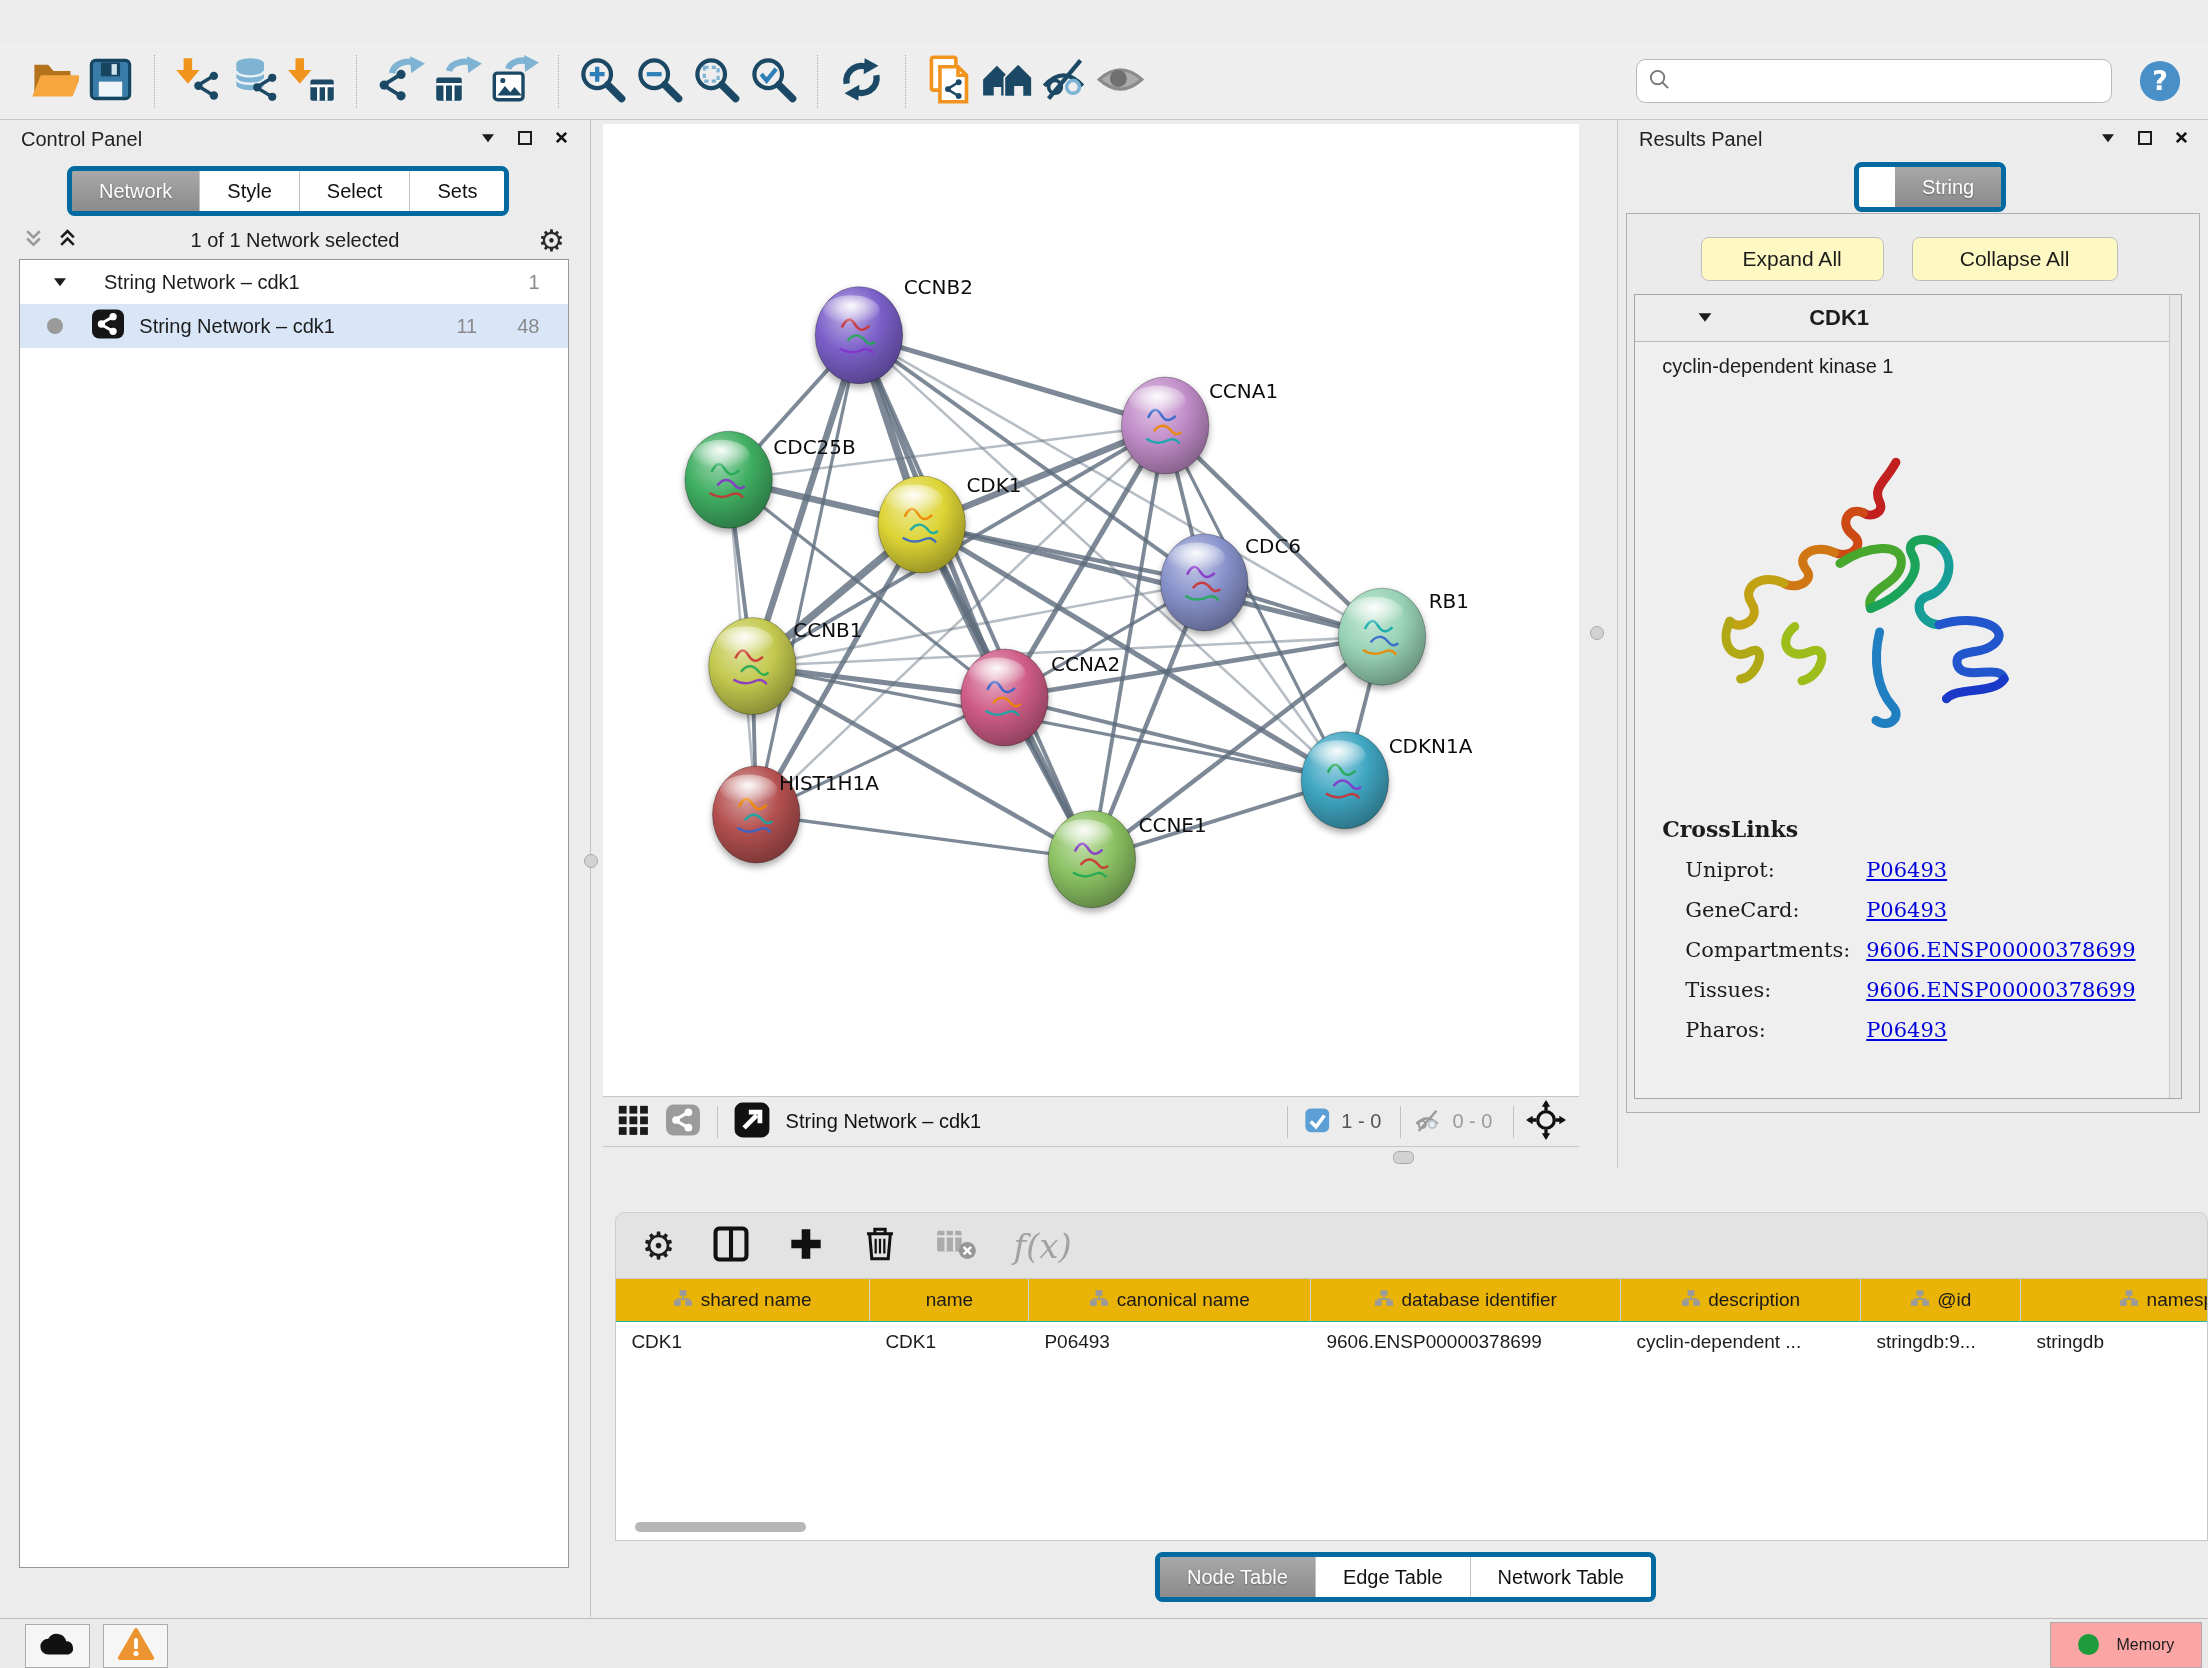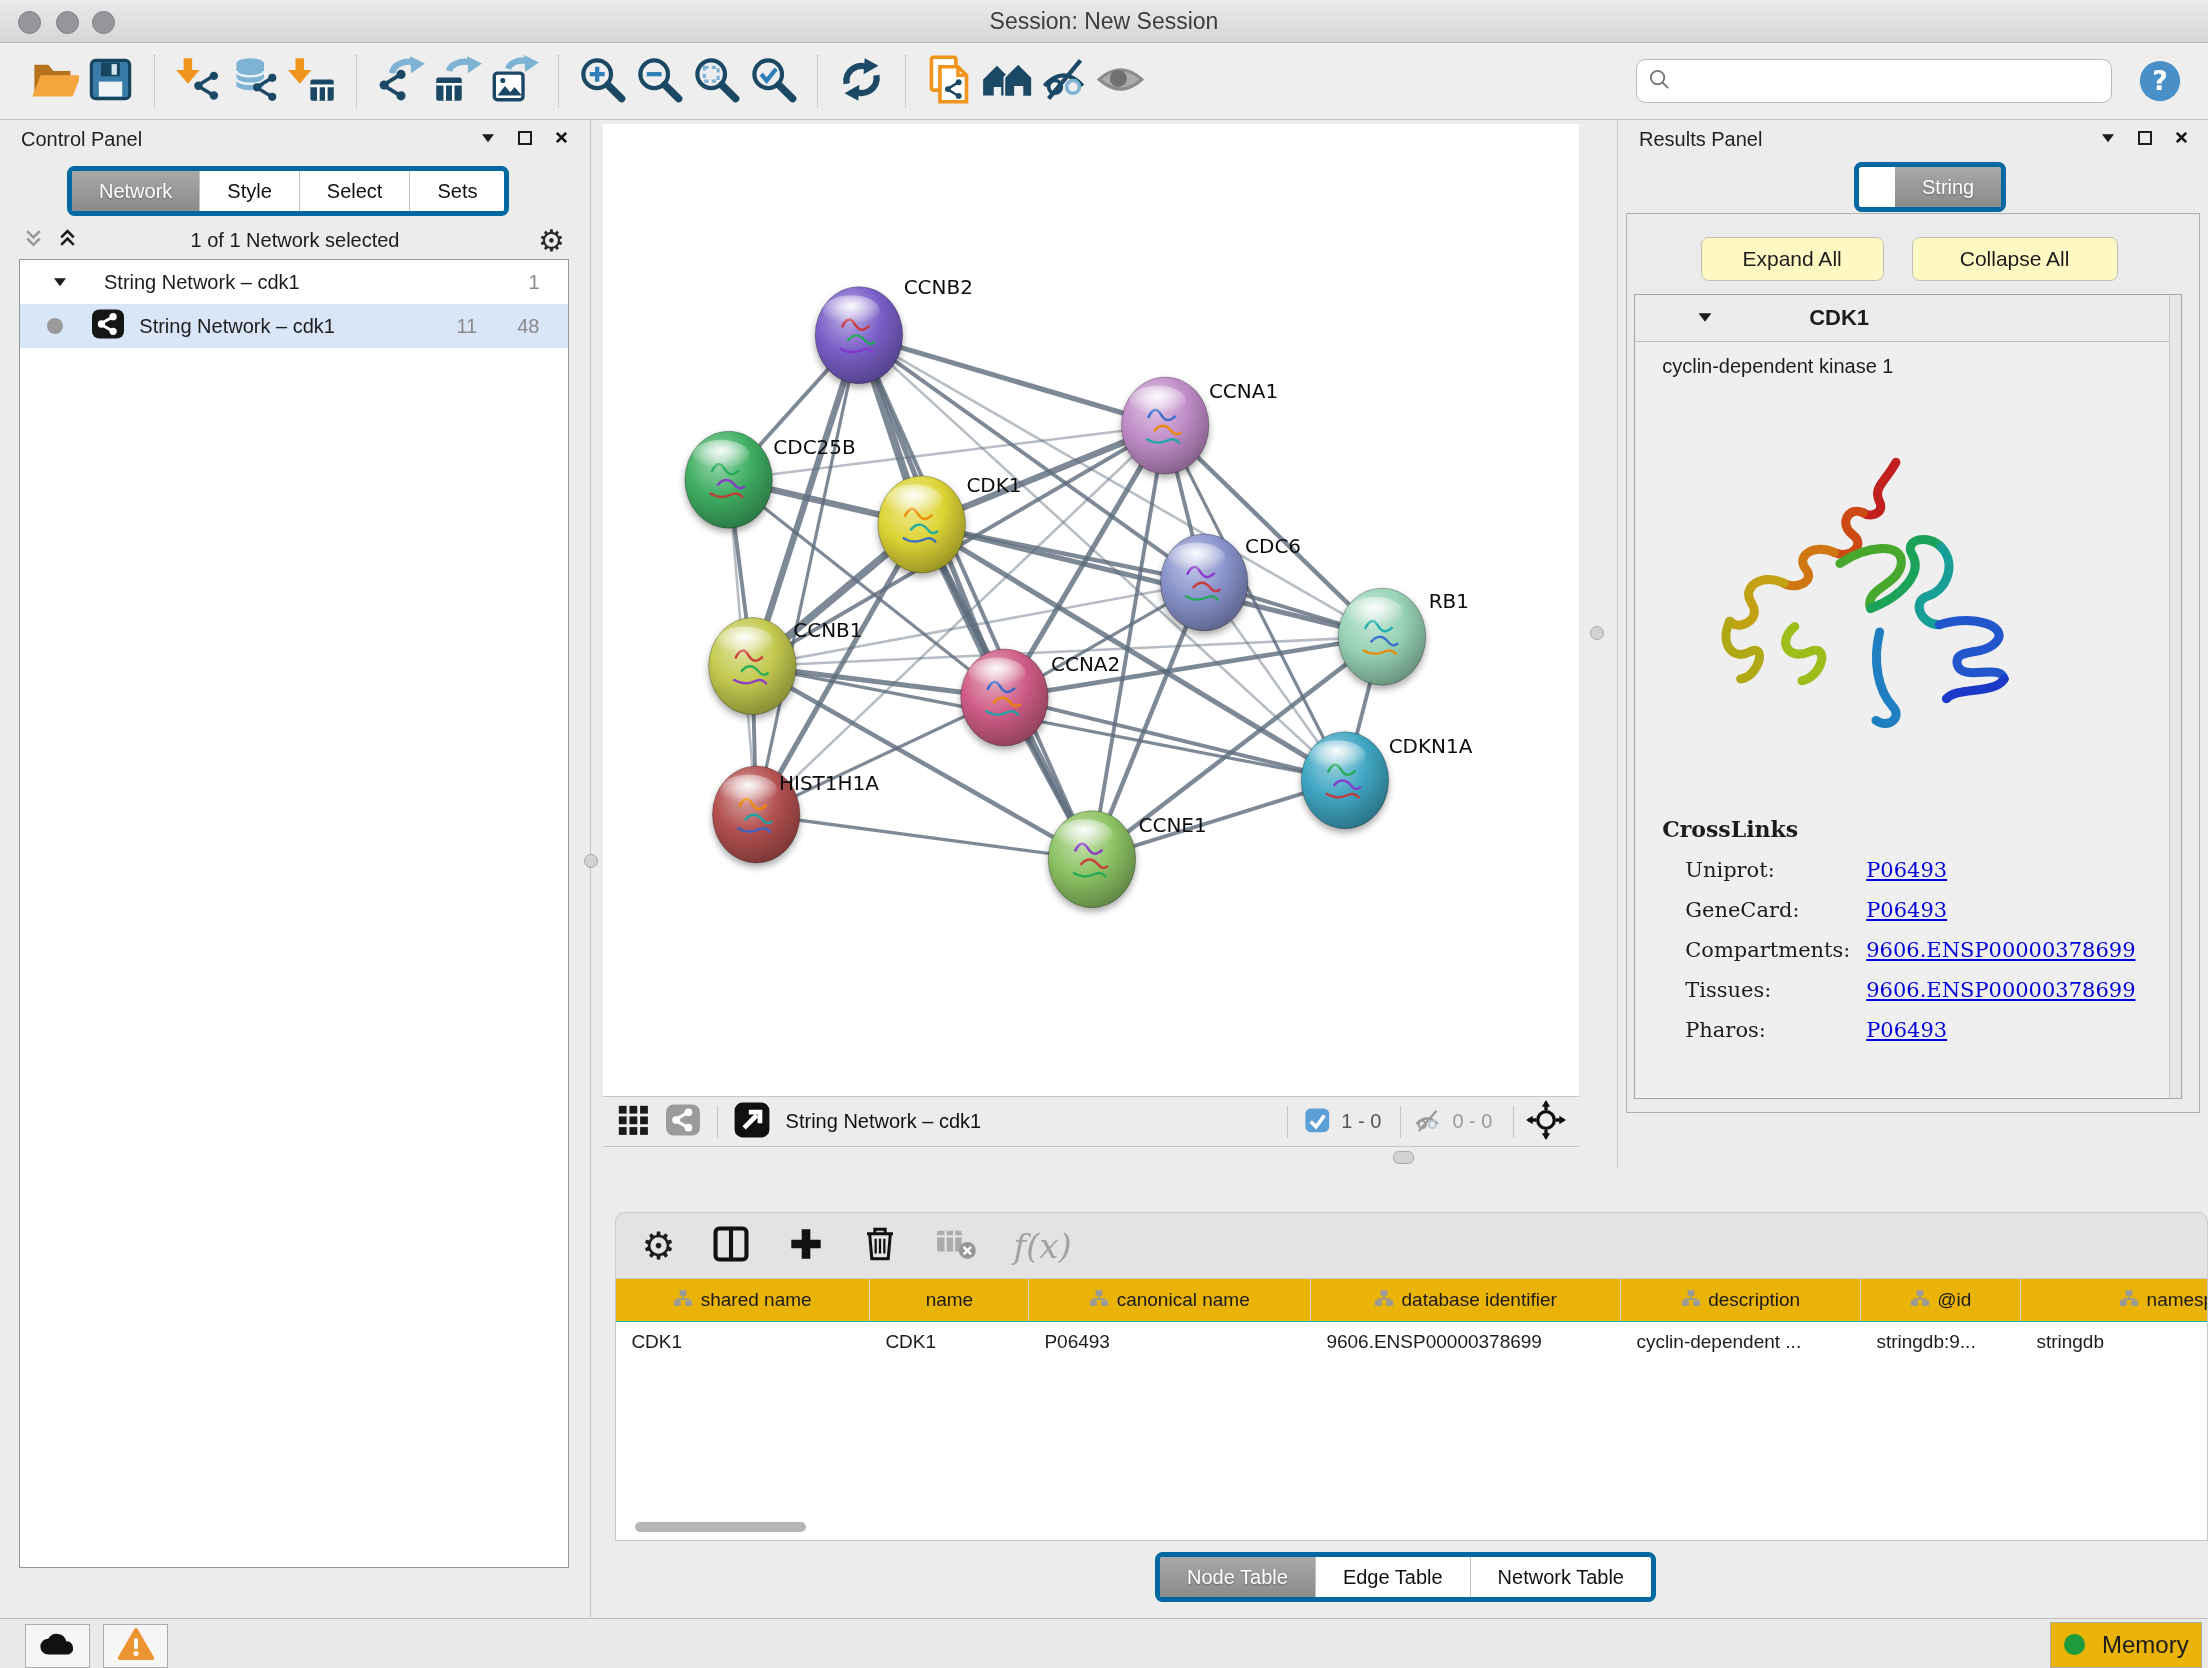--- a/index.html
+++ b/index.html
@@ -82,37 +82,31 @@
     border-right:1px solid #d4d4d4;box-sizing:border-box;flex:none;overflow:hidden;white-space:nowrap;}
   #tp-row{display:flex;height:40px;}
   .td{display:flex;align-items:center;padding-left:15px;font-size:19px;box-sizing:border-box;
     flex:none;overflow:hidden;white-space:nowrap;}
   #tp-hscroll{position:absolute;left:19px;bottom:7.6px;width:171px;height:10.5px;border-radius:5.7px;background:#b6b6b6;}
   #tp-tabs{position:absolute;left:0;width:100%;top:384px;display:flex;justify-content:center;}
   
   #statusbar{left:0;top:1618px;width:2208px;height:50px;background:#eaeaea;border-top:1px solid #bcbcbc;}
   .sb-btn{position:absolute;top:4.8px;width:63px;height:42px;background:#f6f6f6;border:1px solid #ababab;
     display:flex;align-items:center;justify-content:center;}
-  #memorybtn{position:absolute;right:5.7px;top:2.9px;width:150px;height:44px;background:#eab308;
-    border:1px solid #ababab;display:flex;align-items:center;justify-content:center;gap:17px;font-size:24px;}
+  #memorybtn{position:absolute;right:5.7px;top:2.9px;width:150px;height:44px;background:#fca5a5;
+    border:1px solid #ababab;display:flex;align-items:center;justify-content:center;gap:17px;font-size:16px;}
   #memdot{width:21px;height:21px;border-radius:50%;background:#1e9b3a;}
   .gutter-dot{position:absolute;width:12.4px;height:12.4px;border-radius:50%;background:#d2d2d2;border:1px solid #a8a8a8;}
   text{font-family:"DejaVu Sans",sans-serif;}
 </style>
 </head>
 <body>
 
 <div id="app">
 
-  <div id="titlebar" class="abs">
-    <div class="tlight" style="left:18px"></div>
-    <div class="tlight" style="left:56px"></div>
-    <div class="tlight" style="left:92px"></div>
-    <div id="wintitle">Session: New Session</div>
-  </div>
 
   <div id="toolbar" class="abs">
       <div class="tbtn">
         <span><svg width="51" height="51" viewBox="0 0 48 48">
             <path d="M6 40 V10 h13 l5 6 h16 v8 H12 Z" fill="#b5721d"></path>
             <path d="M4 40 L12 20 h38 L42 40 Z" fill="#f5a63f"></path>
           </svg></span>
       </div>
       <div class="tbtn">
         <span><svg width="51" height="51" viewBox="0 0 48 48">

